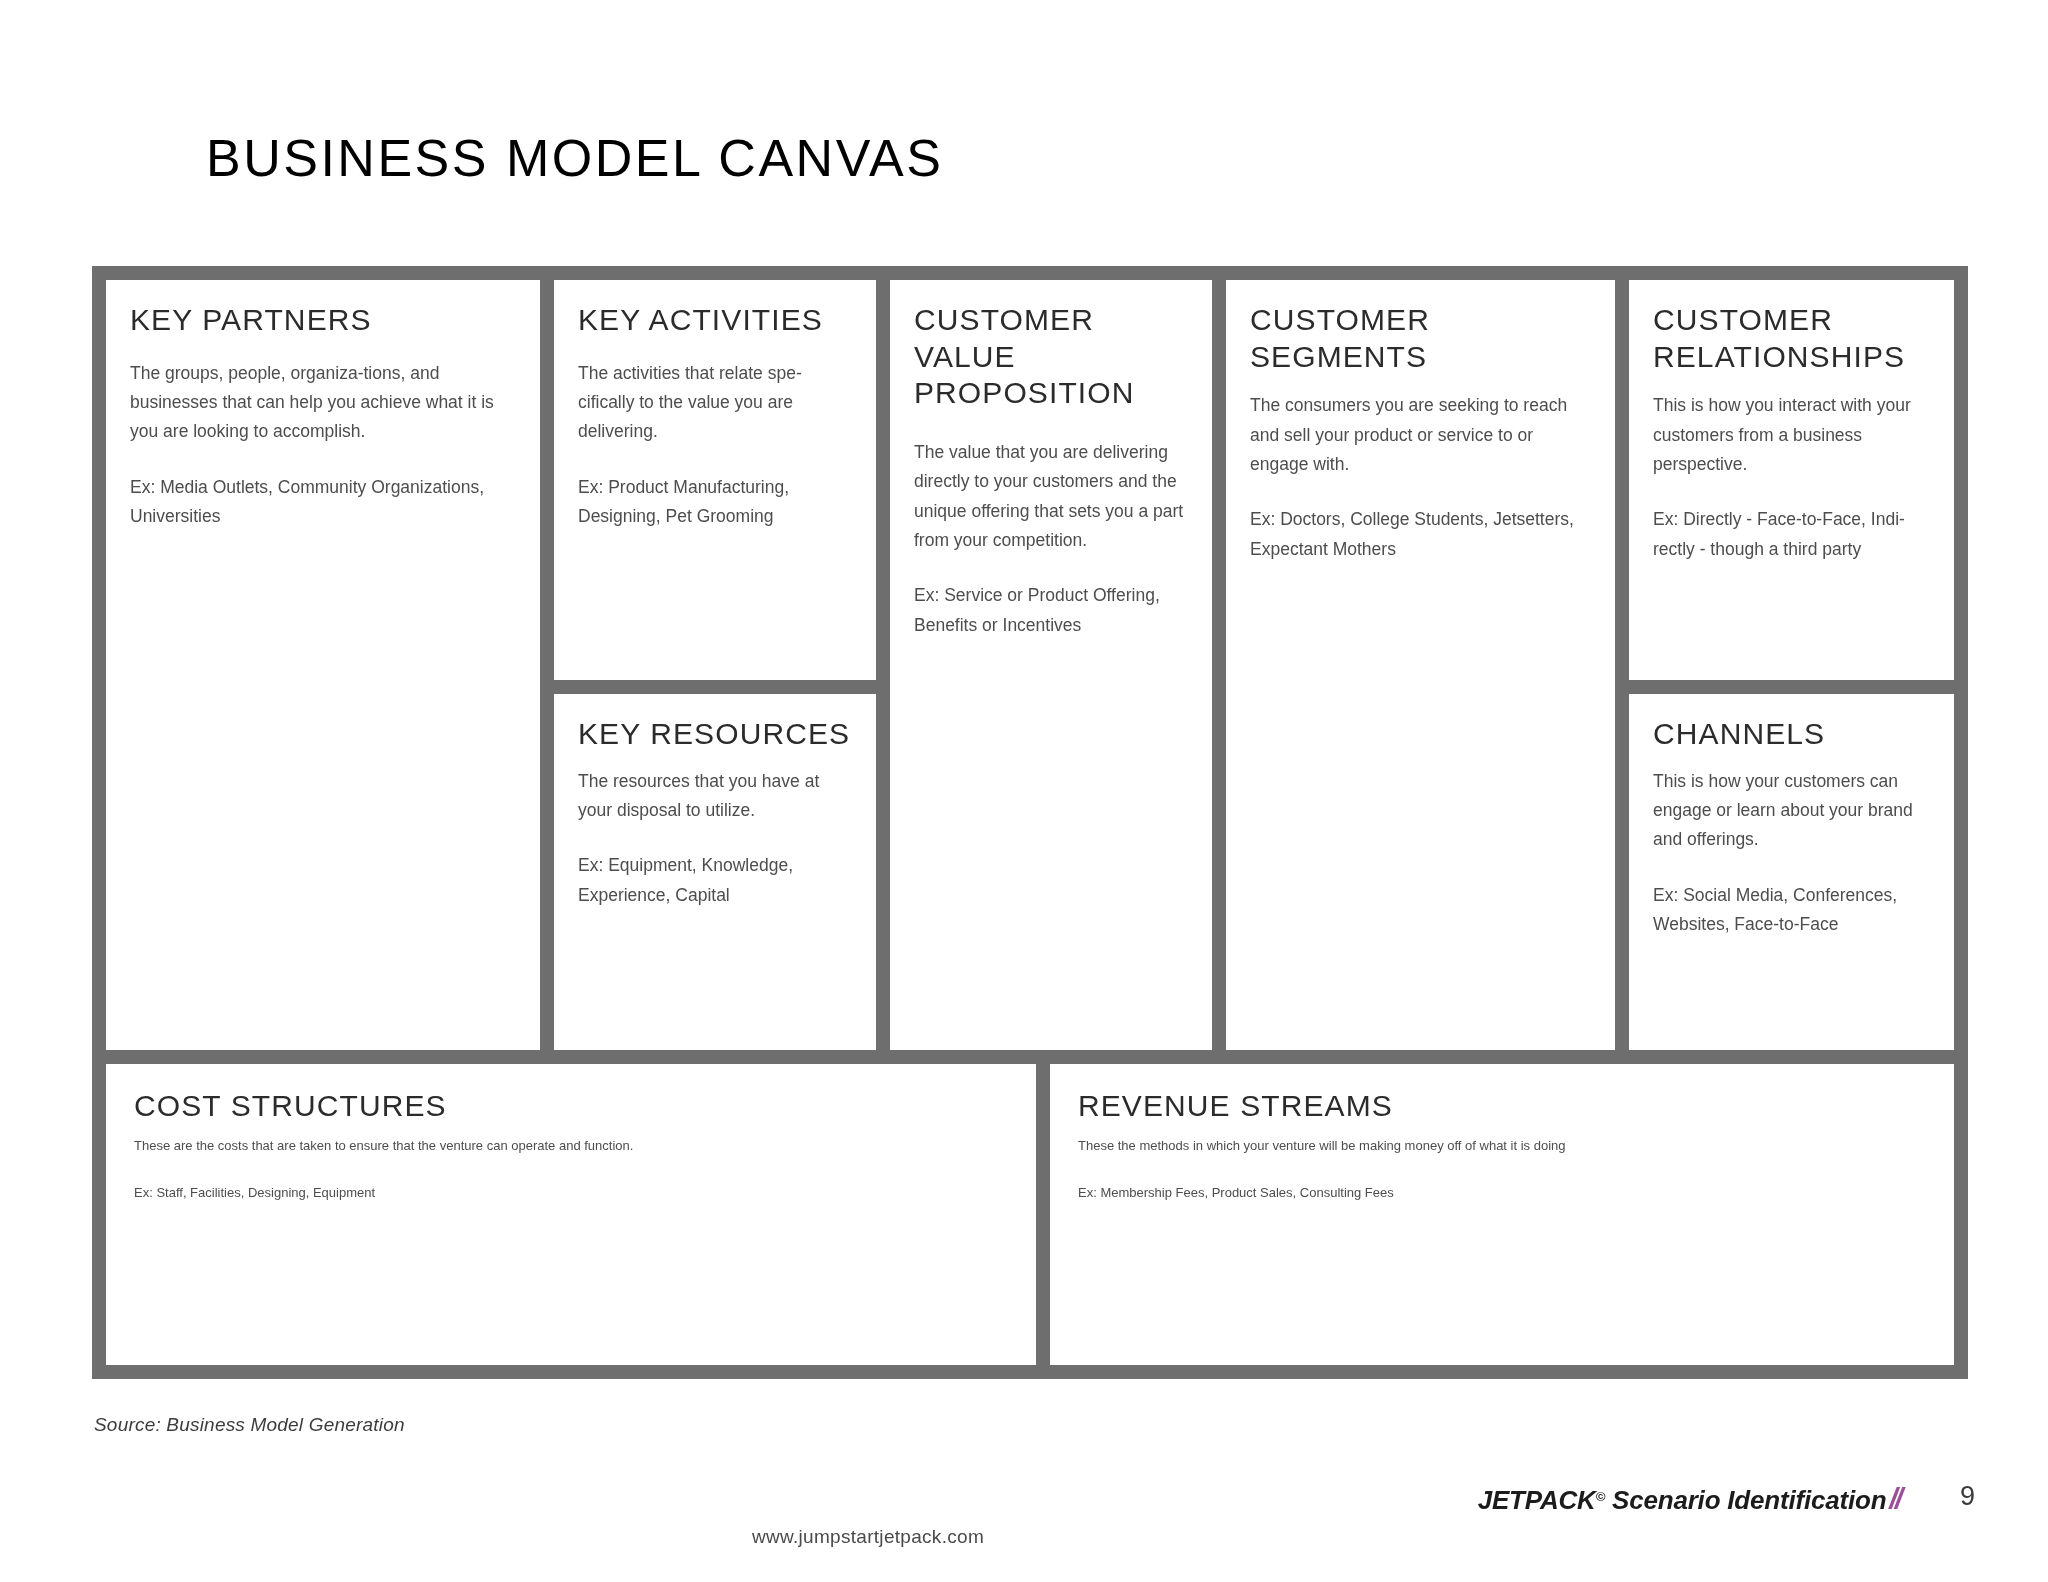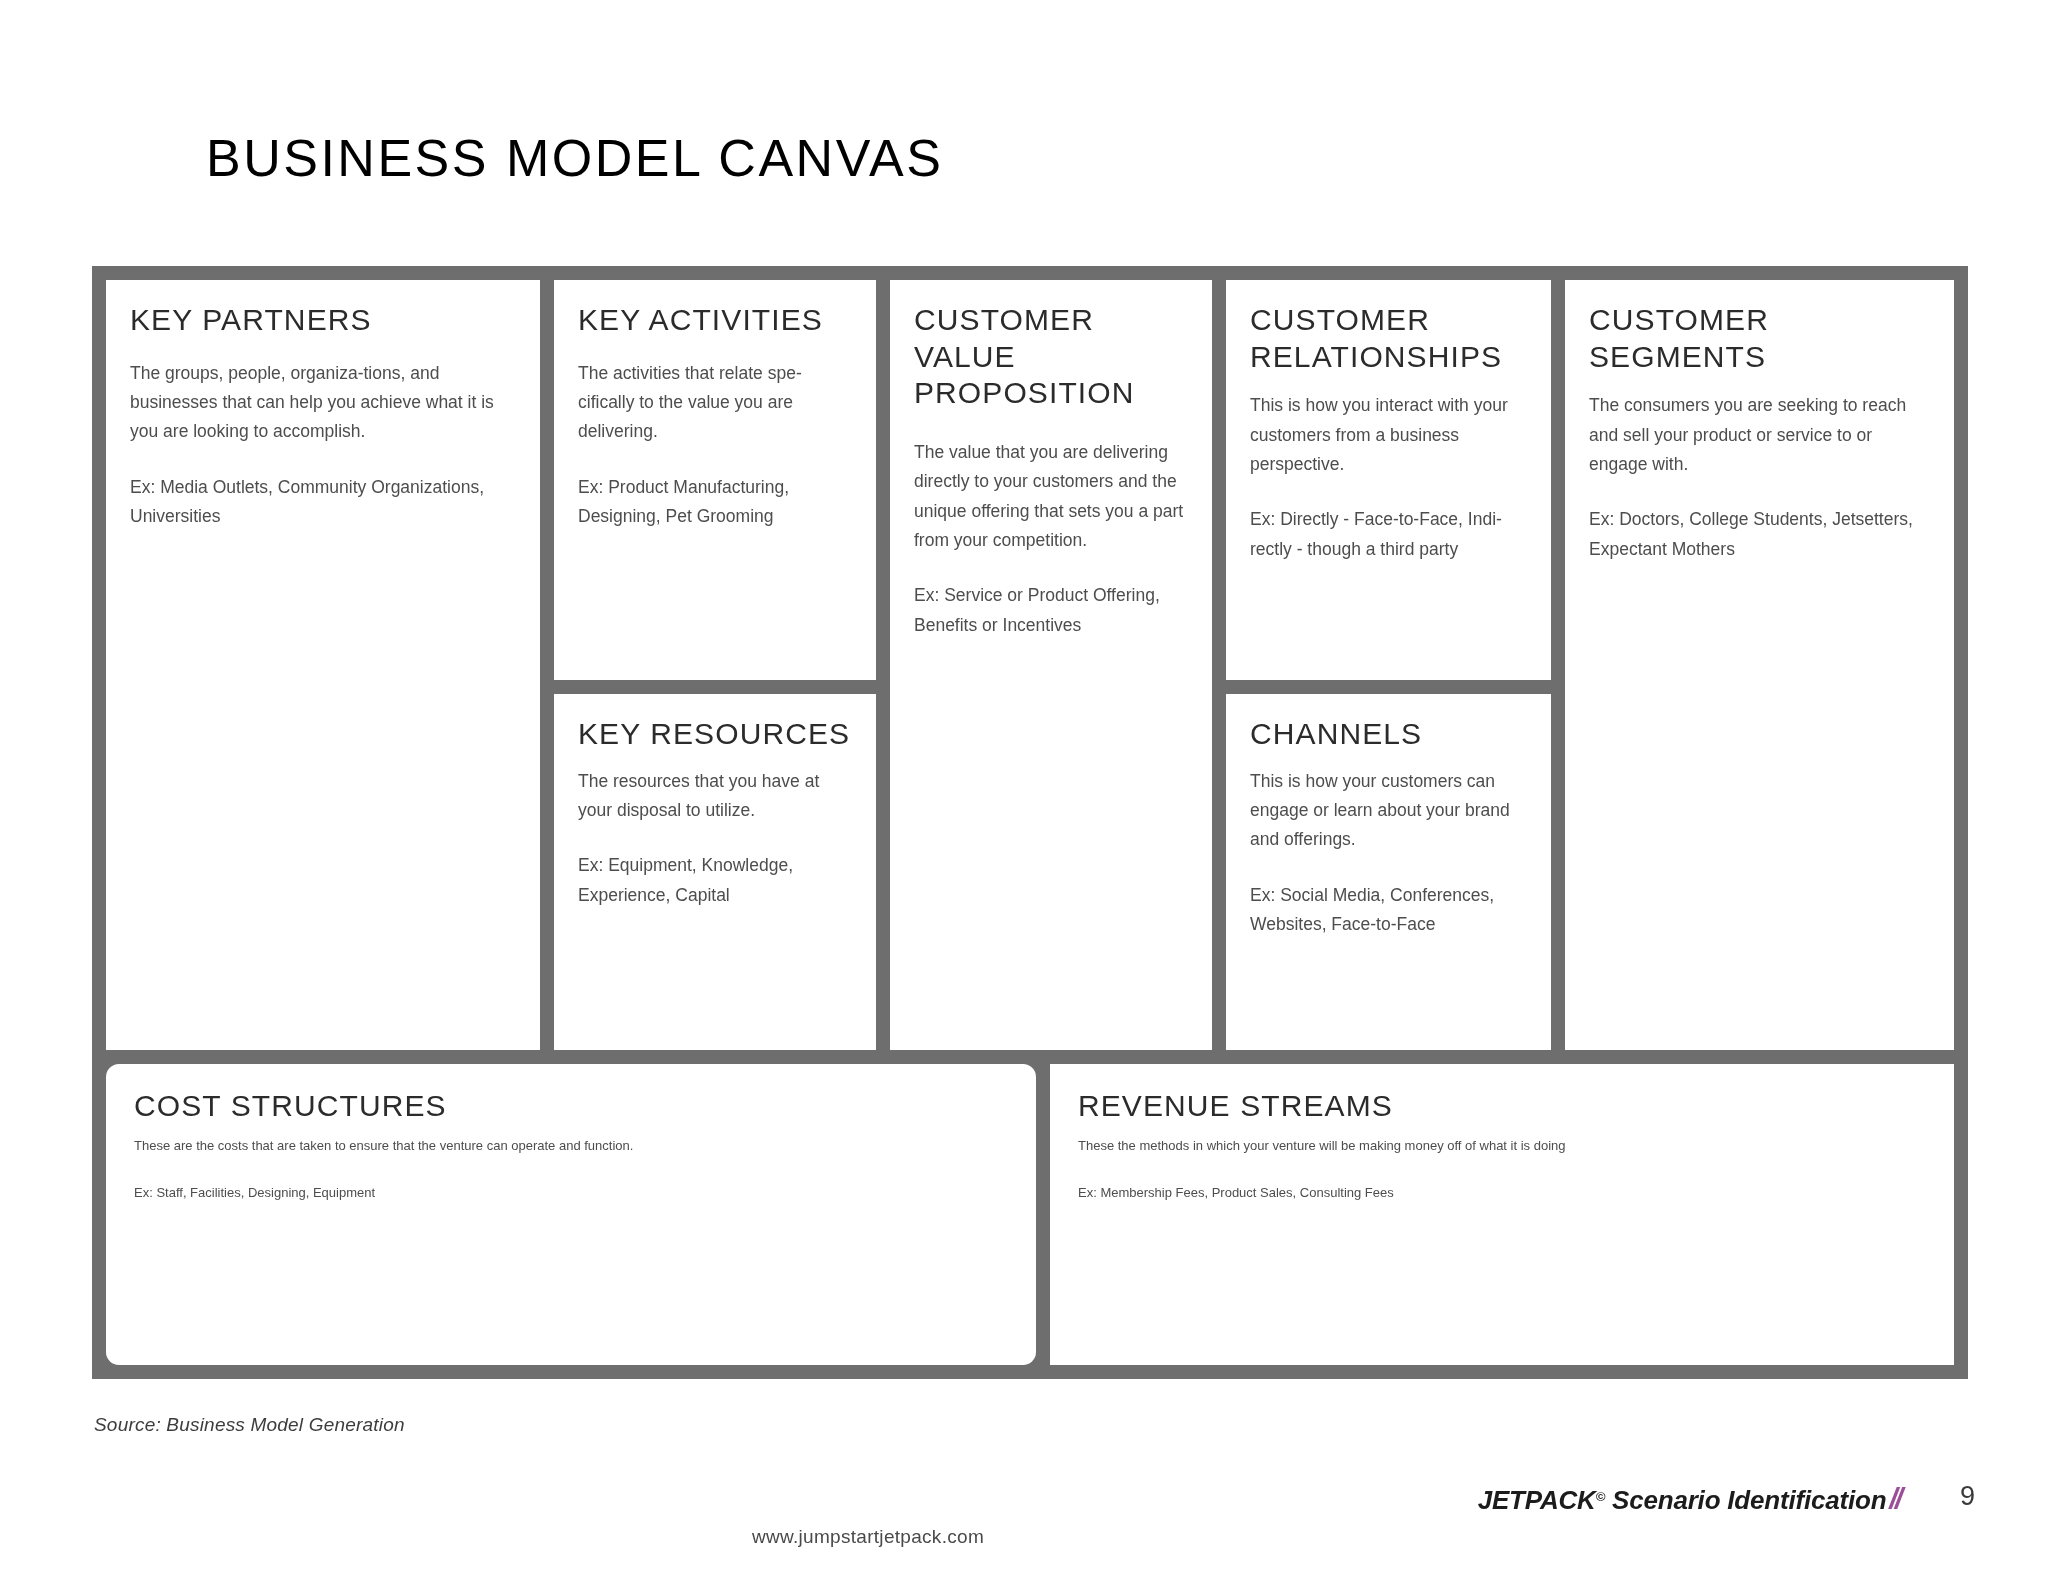--- a/index.html
+++ b/index.html
@@ -76,21 +76,21 @@
   .panel {
     background: #ffffff;
     padding: 22px 24px 20px 24px;
     overflow: hidden;
   }
 
   .panel-full  { height: 100%; }
   .panel-upper { height: 400px; }
   .panel-lower { flex: 1; }
 
-  .panel-cost    { width: 930px; border-radius: 13px; }
+  .panel-cost    { width: 930px; }
   .panel-revenue { flex: 1; }
 
   .panel-bottom { padding: 24px 28px 20px 28px; }
 
   
   .panel-title {
     font-size: 30px;
     font-weight: 300;
     letter-spacing: 1.1px;
     color: #2b2b2b;
@@ -225,43 +225,43 @@
       <div class="col col-value">
         <div class="panel panel-full cvp">
           <div class="panel-title panel-title-wrap">CUSTOMER VALUE PROPOSITION</div>
           <div class="panel-body">
             <p>The value that you are delivering directly to your customers and the unique offering that sets you a part from your competition.</p>
             <p>Ex: Service or Product Offering, Benefits or Incentives</p>
           </div>
         </div>
       </div>
 
+      <div class="col col-segments">
+        <div class="panel panel-full cust-seg">
+          <div class="panel-title">CUSTOMER SEGMENTS</div>
+          <div class="panel-body">
+            <p>The consumers you are seeking to reach and sell your product or service to or engage with.</p>
+            <p>Ex: Doctors, College Students, Jetsetters, Expectant Mothers</p>
+          </div>
+        </div>
+      </div>
+
       <div class="col col-relations">
         <div class="panel panel-upper cust-rel">
           <div class="panel-title panel-title-wrap">CUSTOMER RELATIONSHIPS</div>
           <div class="panel-body">
             <p>This is how you interact with your customers from a business perspective.</p>
             <p>Ex: Directly - Face-to-Face, Indi-rectly - though a third party</p>
           </div>
         </div>
         <div class="panel panel-lower channels">
           <div class="panel-title">CHANNELS</div>
           <div class="panel-body">
             <p>This is how your customers can engage or learn about your brand and offerings.</p>
             <p>Ex: Social Media, Conferences, Websites, Face-to-Face</p>
-          </div>
-        </div>
-      </div>
-
-      <div class="col col-segments">
-        <div class="panel panel-full cust-seg">
-          <div class="panel-title">CUSTOMER SEGMENTS</div>
-          <div class="panel-body">
-            <p>The consumers you are seeking to reach and sell your product or service to or engage with.</p>
-            <p>Ex: Doctors, College Students, Jetsetters, Expectant Mothers</p>
           </div>
         </div>
       </div>
 
     </div>
 
     <div class="canvas-bottom">
 
       <div class="panel panel-bottom panel-cost">
         <div class="panel-title">COST STRUCTURES</div>

